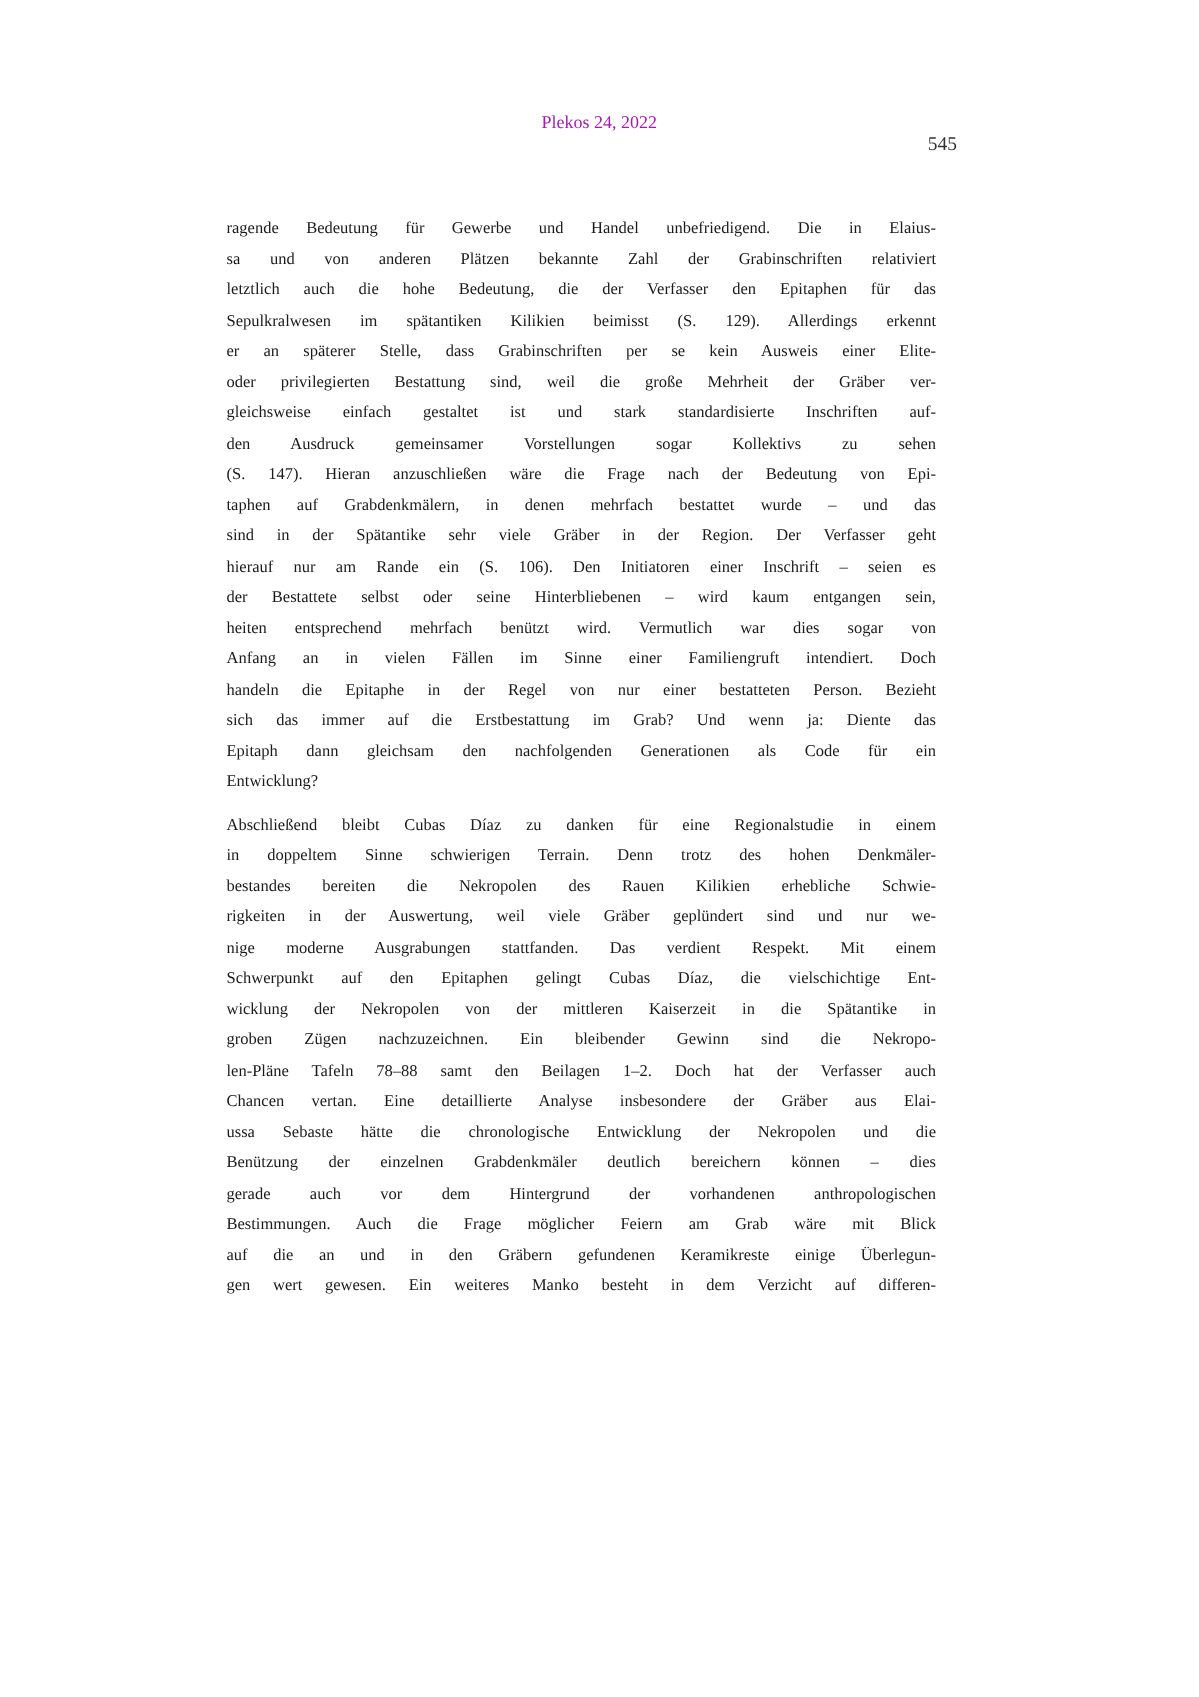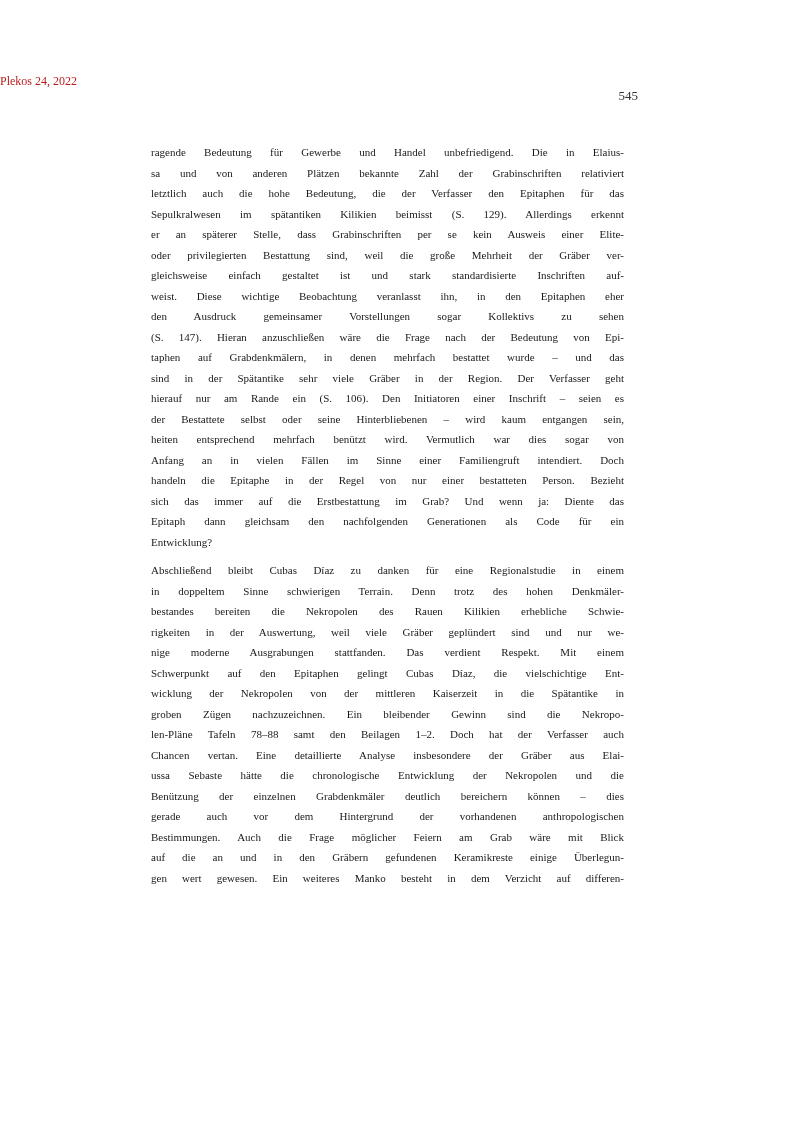--- a/index.html
+++ b/index.html
@@ -20,23 +20,23 @@
       top: 70px;
       left: 0;
       width: 799px;
       height: 20px;
       font-size: 12px;
     }
     .journal {
       position: absolute;
       left: 0;
       width: 799px;
-      text-align: left;
+      text-align: center;
       top: 4px;
-      color: #b91c1c;
+      color: #a21caf;
     }
     .page-no {
       position: absolute;
       left: 594px;
       top: 18px;
       width: 44px;
       text-align: right;
       font-size: 13px;
       color: #333;
     }
@@ -72,21 +72,20 @@
 
 <div class="body-text">
   <div class="paragraph">
     <span class="line">ragende Bedeutung für Gewerbe und Handel unbefriedigend. Die in Elaius-</span>
     <span class="line">sa und von anderen Plätzen bekannte Zahl der Grabinschriften relativiert</span>
     <span class="line">letztlich auch die hohe Bedeutung, die der Verfasser den Epitaphen für das</span>
     <span class="line">Sepulkralwesen im spätantiken Kilikien beimisst (S. 129). Allerdings erkennt</span>
     <span class="line">er an späterer Stelle, dass Grabinschriften per se kein Ausweis einer Elite-</span>
     <span class="line">oder privilegierten Bestattung sind, weil die große Mehrheit der Gräber ver-</span>
     <span class="line">gleichsweise einfach gestaltet ist und stark standardisierte Inschriften auf-</span>
-    <span class="line">weist. Diese wichtige Beobachtung veranlasst ihn, in den Epitaphen eher</span>
     <span class="line">den Ausdruck gemeinsamer Vorstellungen sogar Kollektivs zu sehen</span>
     <span class="line">(S. 147). Hieran anzuschließen wäre die Frage nach der Bedeutung von Epi-</span>
     <span class="line">taphen auf Grabdenkmälern, in denen mehrfach bestattet wurde – und das</span>
     <span class="line">sind in der Spätantike sehr viele Gräber in der Region. Der Verfasser geht</span>
     <span class="line">hierauf nur am Rande ein (S. 106). Den Initiatoren einer Inschrift – seien es</span>
     <span class="line">der Bestattete selbst oder seine Hinterbliebenen – wird kaum entgangen sein,</span>
     <span class="line">heiten entsprechend mehrfach benützt wird. Vermutlich war dies sogar von</span>
     <span class="line">Anfang an in vielen Fällen im Sinne einer Familiengruft intendiert. Doch</span>
     <span class="line">handeln die Epitaphe in der Regel von nur einer bestatteten Person. Bezieht</span>
     <span class="line">sich das immer auf die Erstbestattung im Grab? Und wenn ja: Diente das</span>

